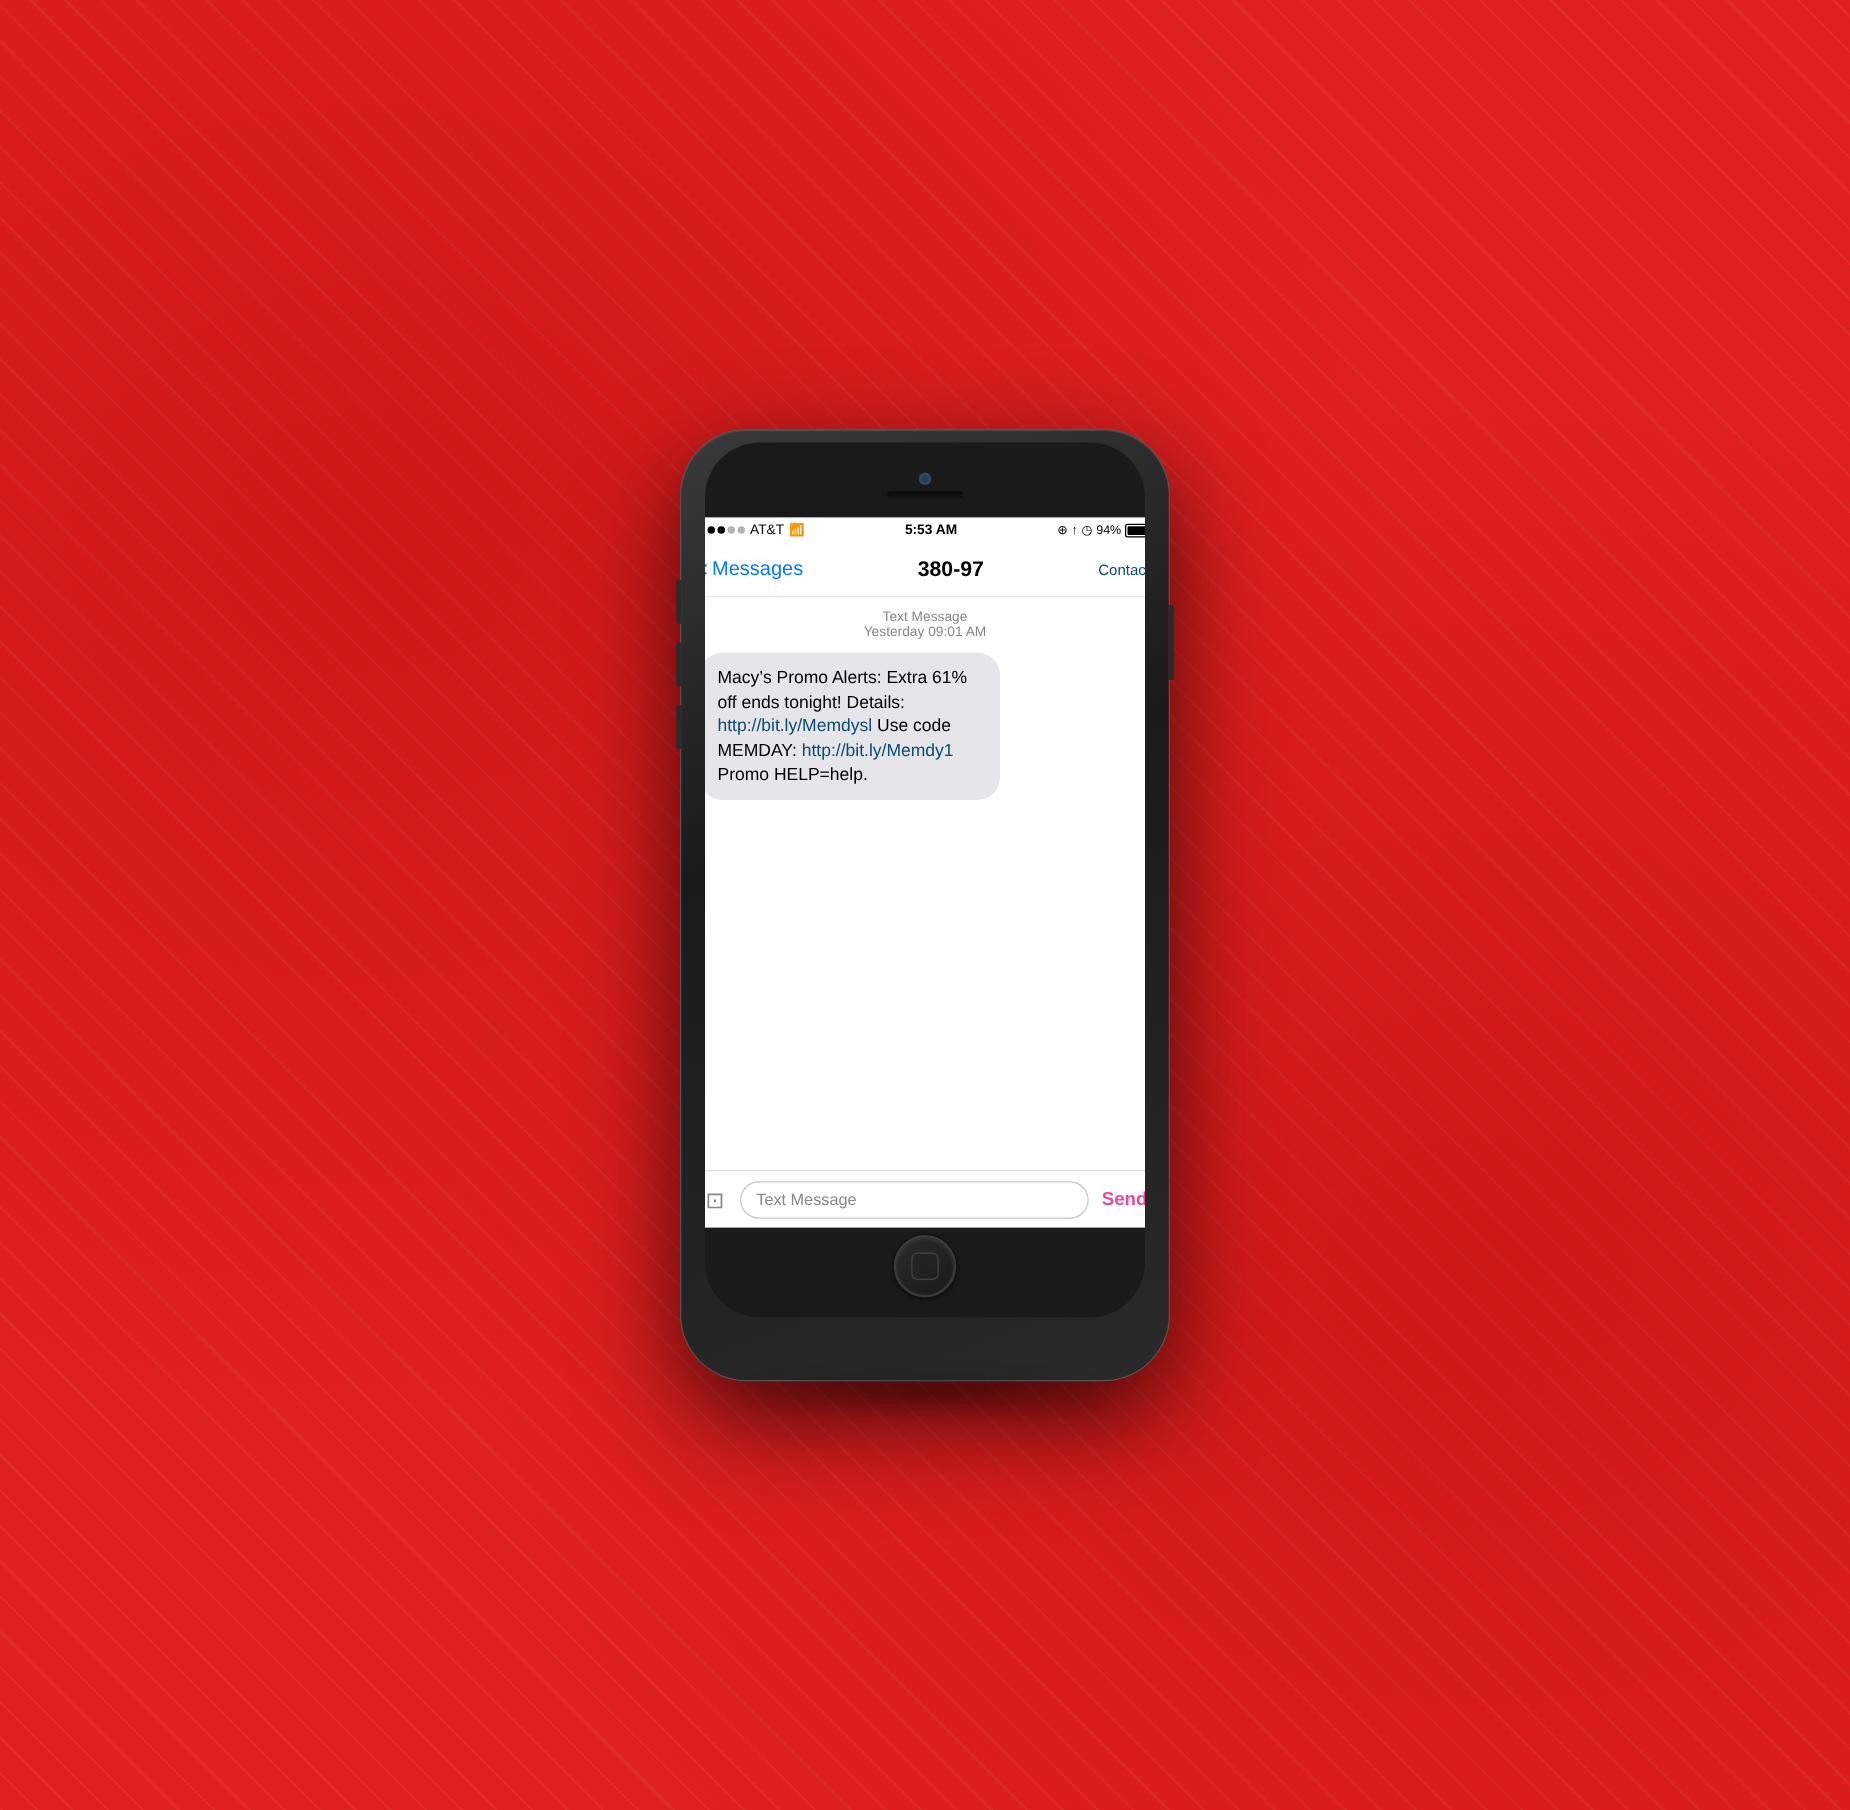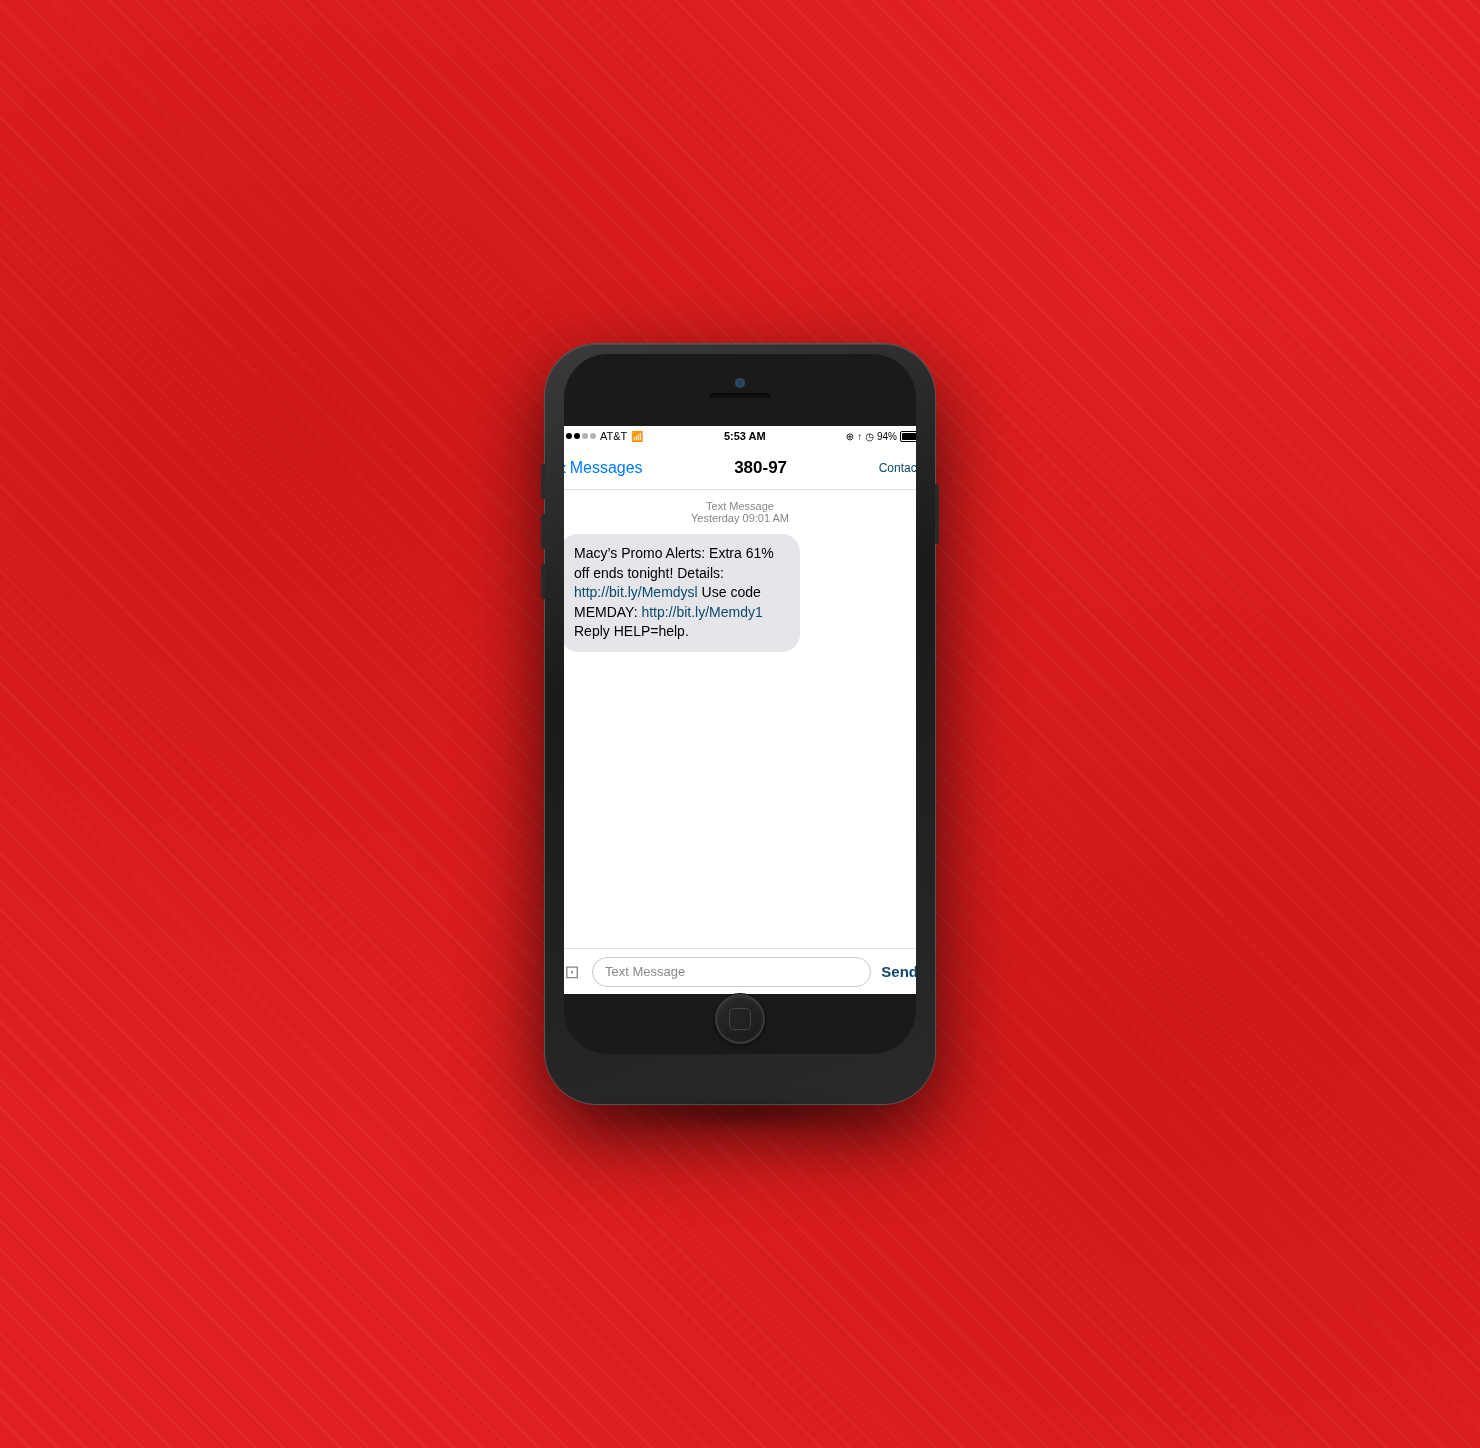--- a/index.html
+++ b/index.html
@@ -121,21 +121,20 @@
     
     .screen {
       width: 380px;
       height: 568px;
       background: white;
       border-radius: 4px;
       overflow: hidden;
       display: flex;
       flex-direction: column;
       flex-shrink: 0;
-      margin-top: 12px;
     }
 
     
     .status-bar {
       height: 20px;
       background: white;
       display: flex;
       align-items: center;
       justify-content: space-between;
       padding: 0 8px;
@@ -323,21 +322,21 @@
       border-radius: 15px;
       padding: 0 12px;
       font-size: 13px;
       color: #888;
       display: flex;
       align-items: center;
       background: white;
     }
 
     .send-btn {
-      color: #0c4a6e;
+      color: #ec4899;
       font-size: 15px;
       font-weight: 600;
       padding: 0 4px;
     }
 
     
     .phone-bottom {
       flex: 1;
       display: flex;
       align-items: center;
@@ -424,21 +423,21 @@
         <div class="nav-contact">Contact</div>
       </div>
 
       <div class="message-area">
         <div class="message-meta">
           <div class="message-type">Text Message</div>
           <div class="message-time">Yesterday 09:01 AM</div>
         </div>
 
         <div class="bubble">
-          <span>Macy’s Promo Alerts: Extra 61% off ends tonight! Details: </span><a href="#">http://bit.ly/Memdysl</a><span> Use code MEMDAY: </span><a href="#">http://bit.ly/Memdy1</a><span> Reply HELP=help.</span>
+          <span>Macy’s Promo Alerts: Extra 61% off ends tonight! Details: </span><a href="#">http://bit.ly/Memdysl</a><span> Use code MEMDAY: </span><a href="#">http://bit.ly/Memdy1</a><span> Promo HELP=help.</span>
         </div>
       </div>
 
       <div class="input-area">
         <div class="camera-btn">
           <span>⊡</span>
         </div>
         <div class="text-input">
           <span>Text Message</span>
         </div>

